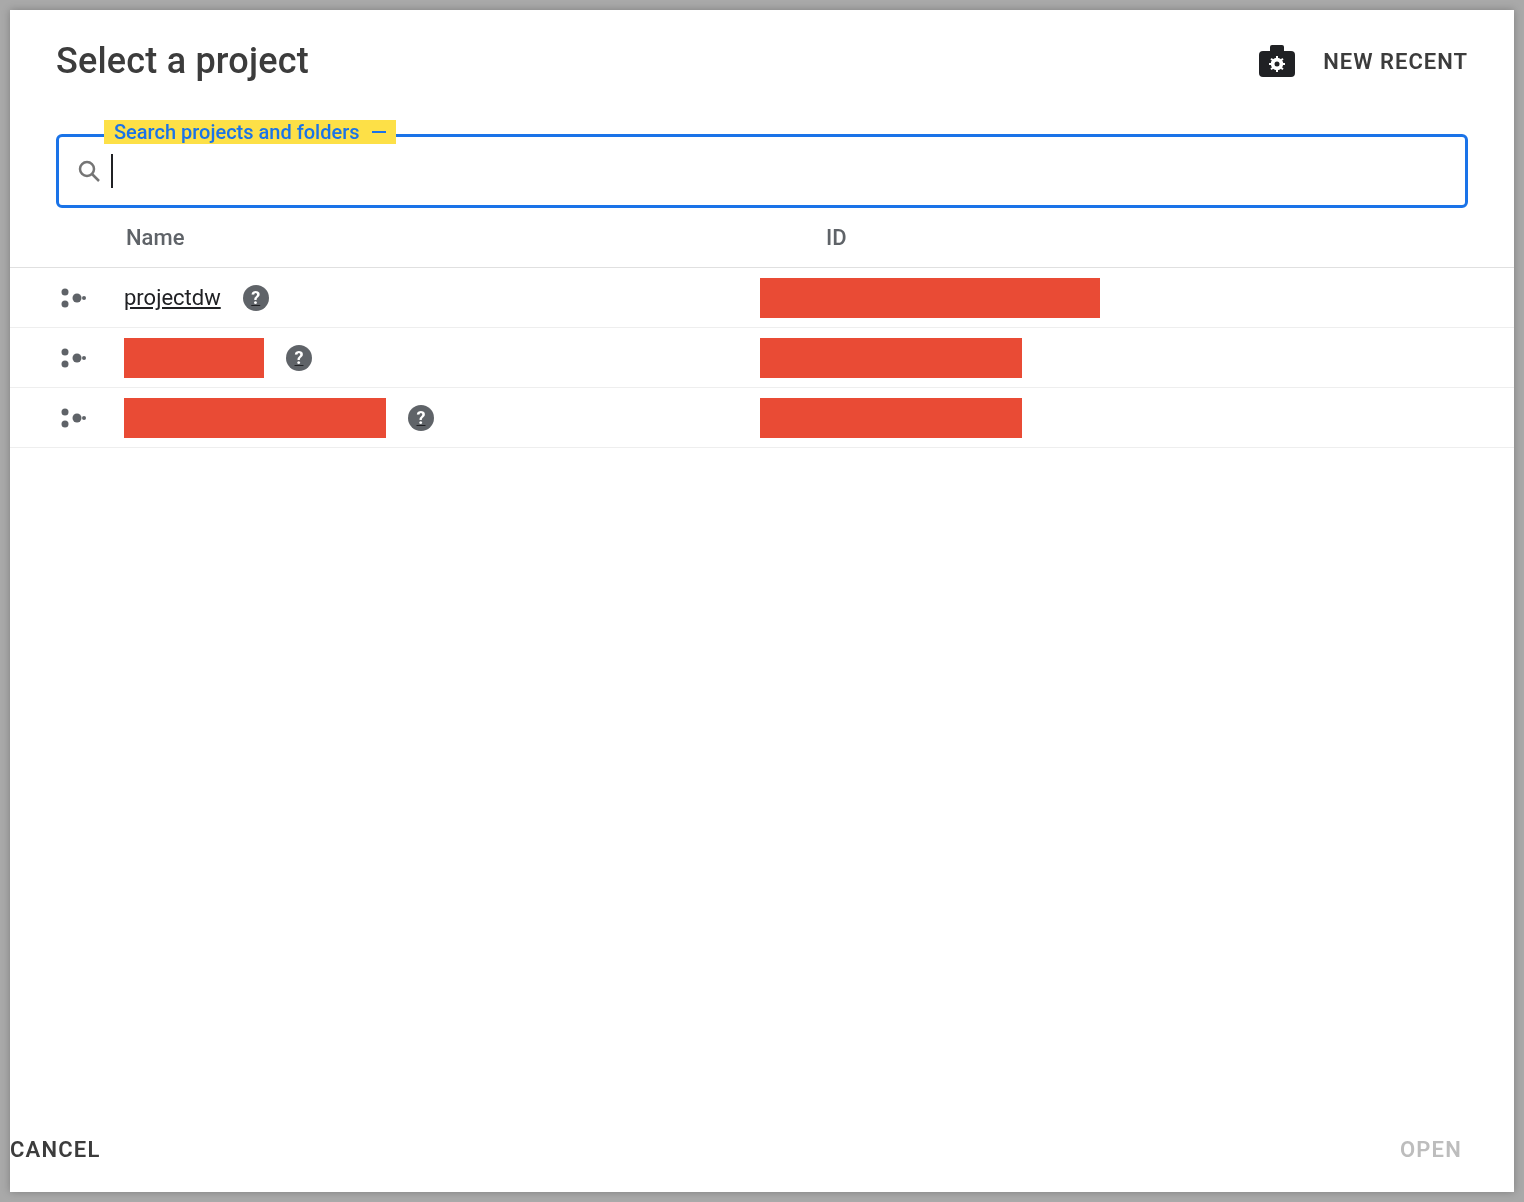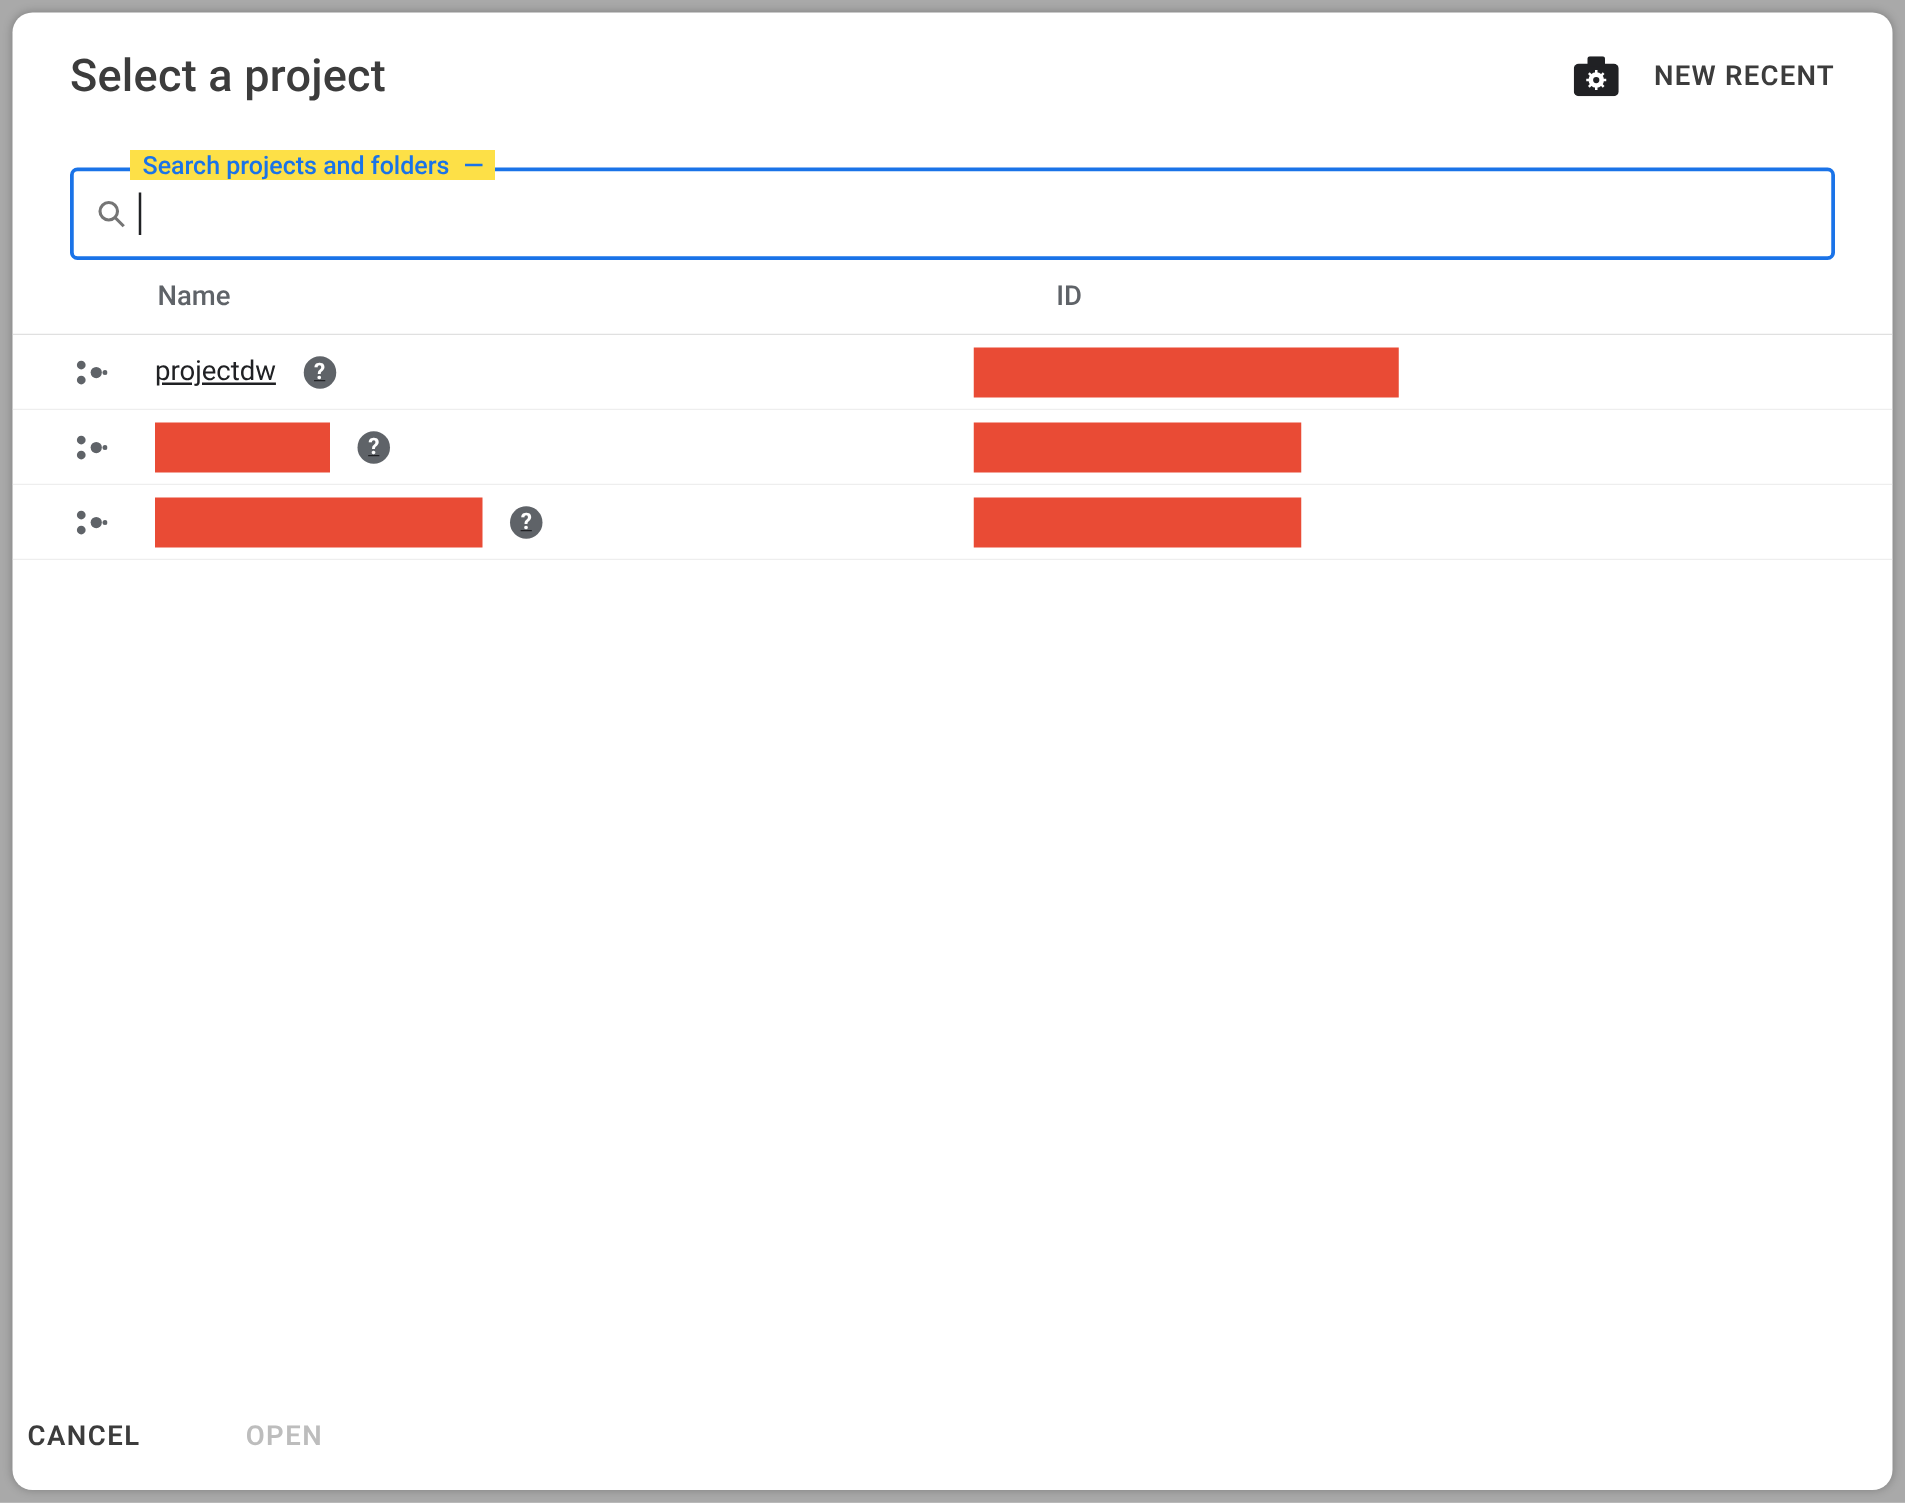--- a/index.html
+++ b/index.html
@@ -15,21 +15,21 @@
     background: #a9a9a9;
     position: relative;
   }
   .dialog {
     position: absolute;
     left: 10px;
     top: 10px;
     right: 10px;
     bottom: 10px;
     background: #ffffff;
-    border-radius: 16px;
+    border-radius: 0;
     box-shadow: 0 0 8px rgba(0,0,0,0.25);
     display: flex;
     flex-direction: column;
     overflow: hidden;
   }
   .dialog-header {
     display: flex;
     align-items: center;
     padding: 30px 46px 10px 46px;
   }
@@ -138,21 +138,21 @@
     min-height: 60px;
   }
   .thead {
     color: #5f6368;
     font-size: 22px;
     font-weight: 500;
     border-bottom: 1px solid #e0e0e0;
     padding-left: 116px;
   }
   .col-name { width: 700px; display:flex; align-items:center; gap:12px;}
-  .col-id { flex: 1; display:flex; align-items:center;margin-left:19px;}
+  .col-id { flex: 1; display:flex; align-items:center;}
   .trow {
     border-bottom: 1px solid #eeeeee;
     font-size: 22px;
     color: #202124;
     cursor: pointer;
     text-decoration: underline;
   }
   .trow .proj-icon {
     width: 34px;
     margin-right: 30px;
@@ -177,23 +177,23 @@
   }
   .redact {
     background: #e94b35;
     height: 40px;
     display: inline-block;
     flex: none;
   }
 
   .dialog-footer {
     display: flex;
-    justify-content: flex-start;
+    justify-content: space-between;
     gap: 84px;
-    padding: 26px 52px 30px 12px;
+    padding: 26px 52px 30px 0;
   }
   .footer-btn {
     font-size: 22px;
     font-weight: 600;
     letter-spacing: 1.2px;
     cursor: pointer;
     user-select: none;
   }
   .btn-cancel { color: #3c3c3c; }
   .btn-open { color: #bdbdbd; }

